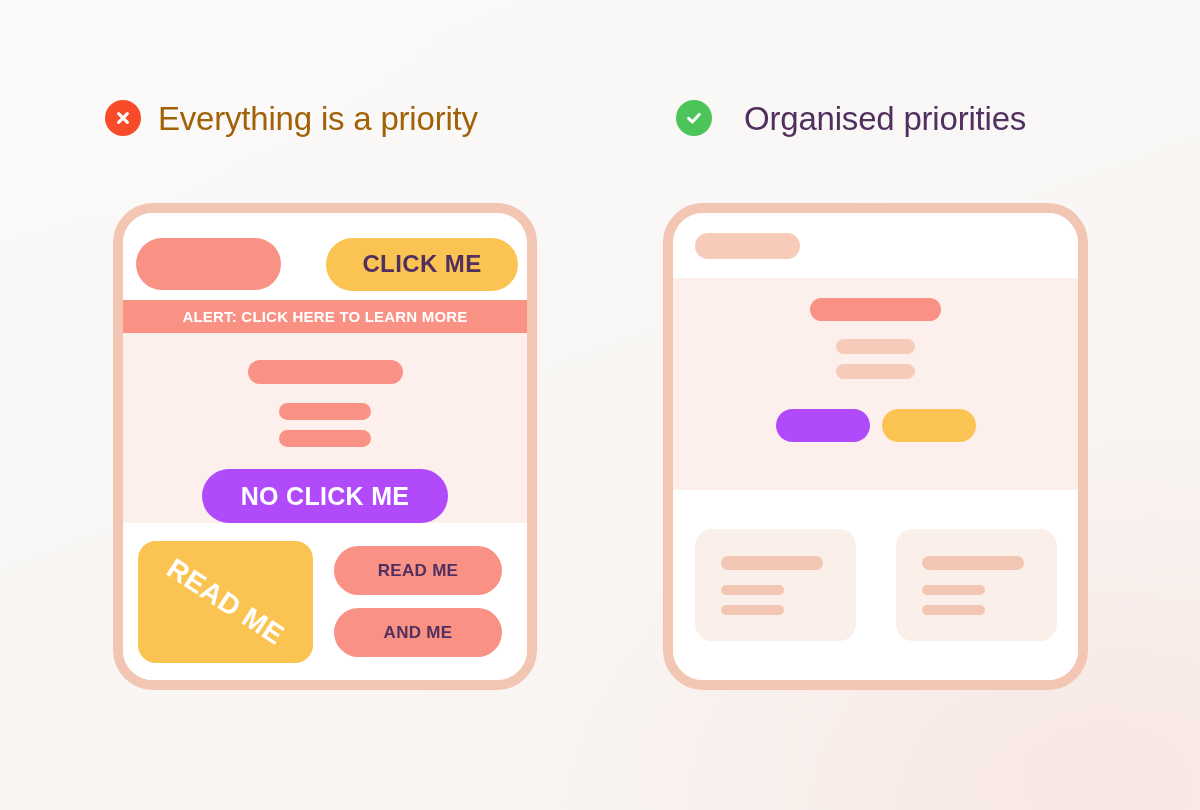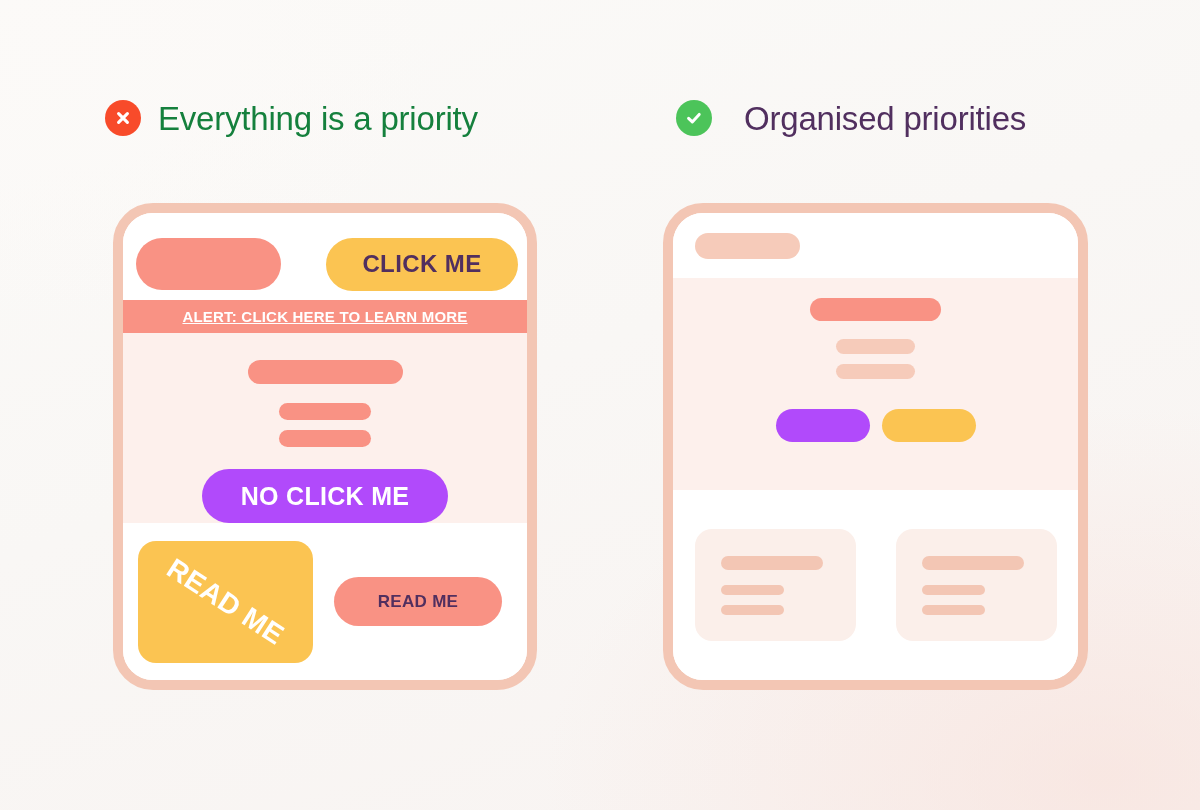--- a/index.html
+++ b/index.html
@@ -108,21 +108,20 @@
   .l-alert {
     background: #F99284;
     height: 33px;
     display: flex;
     align-items: center;
     justify-content: center;
     color: #ffffff;
     font-size: 15px;
     font-weight: bold;
     letter-spacing: 0.2px;
-    text-decoration: underline;
   }
 
   .l-body {
     background: #FDF0EC;
     height: 190px;
     display: flex;
     flex-direction: column;
     align-items: center;
     padding-top: 27px;
   }
@@ -256,21 +255,21 @@
 <body>
 
 <div class="stage">
 
   <div class="heading heading-left">
     <span class="status-icon" style="background:#F84B2A;">
       <svg width="20" height="20" viewBox="0 0 20 20" aria-hidden="true">
         <path d="M5.6 5.6 L14.4 14.4 M14.4 5.6 L5.6 14.4" stroke="#ffffff" stroke-width="3.1" stroke-linecap="round"></path>
       </svg>
     </span>
-    <span class="heading-text" style="color:#15803d;">Everything is a priority</span>
+    <span class="heading-text" style="color:#a16207;">Everything is a priority</span>
   </div>
 
   <div class="heading heading-right">
     <span class="status-icon" style="background:#4CC45A;">
       <svg width="22" height="22" viewBox="0 0 22 22" aria-hidden="true">
         <path d="M5.6 11.3 L9.3 14.9 L16.2 7.4" stroke="#ffffff" stroke-width="3.0" stroke-linecap="round" stroke-linejoin="round" fill="none"></path>
       </svg>
     </span>
     <span class="heading-text" style="color:#512F5F;">Organised priorities</span>
   </div>
@@ -290,20 +289,21 @@
       <div class="bar l-bar-3"></div>
       <div class="btn-noclick">NO CLICK ME</div>
     </div>
 
     <div class="band l-footer">
       <div class="tile-readme">
         <span>READ ME</span>
       </div>
       <div class="l-footer-col">
         <div class="btn-pink">READ ME</div>
+        <div class="btn-pink">AND ME</div>
       </div>
     </div>
   </div>
 
   <div class="window win-right" style="border-color:#F3C6B4; background:#ffffff;">
 
     <div class="band r-header">
       <div class="r-logo-pill"></div>
     </div>
 

